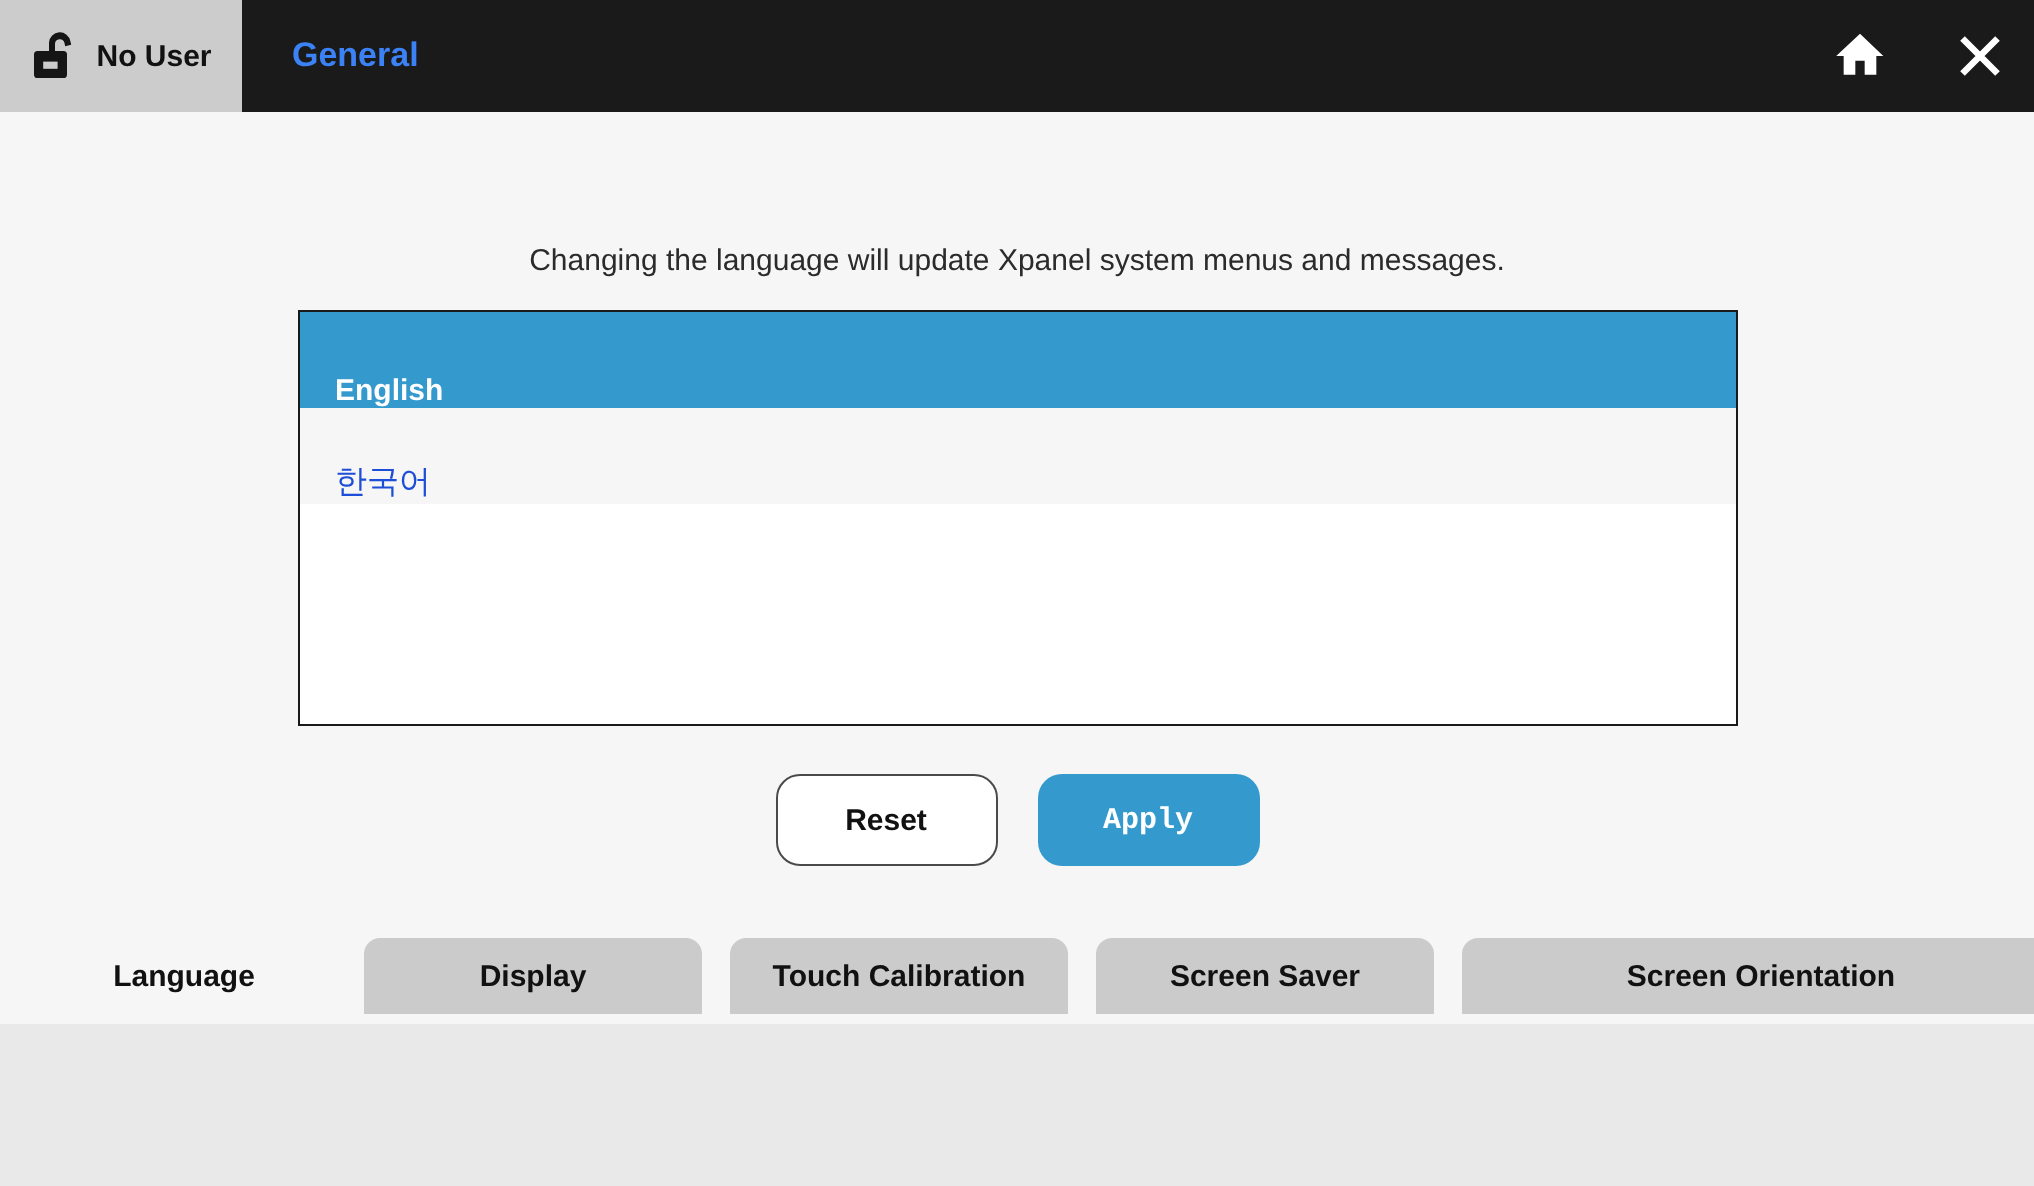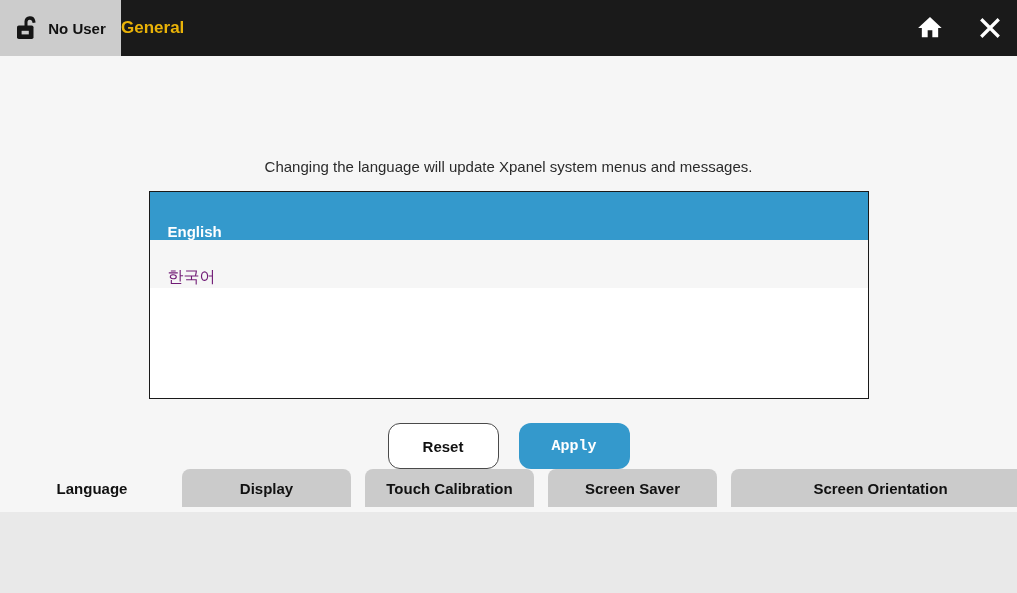--- a/index.html
+++ b/index.html
@@ -29,21 +29,22 @@
     gap: 7px;
     cursor: pointer;
   }
   .user-block .label {
     font-size: 15px;
     font-weight: bold;
     color: #111;
   }
   .topbar-title {
     align-self: center;
-    color: #eab308;
+    margin-left: 25px;
+    color: #3b82f6;
     font-size: 17px;
     font-weight: bold;
   }
   .topbar-icons {
     margin-left: auto;
     display: flex;
     align-items: center;
     gap: 26px;
     padding-right: 10px;
   }
@@ -63,21 +64,21 @@
   .content {
     position: absolute;
     top: 56px;
     left: 0;
     right: 0;
     display: flex;
     flex-direction: column;
     align-items: center;
   }
   .message {
-    margin-top: 102px;
+    margin-top: 66px;
     font-size: 15px;
     color: #2b2b2b;
     text-align: right;
   }
   .listbox {
     margin-top: 16px;
     width: 720px;
     height: 208px;
     background: #ffffff;
     border: 1.5px solid #1a1a1a;
@@ -91,21 +92,21 @@
     font-size: 15px;
     cursor: pointer;
   }
   .list-row.selected {
     background: #3499cc;
     color: #ffffff;
     font-weight: bold;
   }
   .list-row.normal {
     background: #f6f6f6;
-    color: #701a75;
+    color: #1d4ed8;
     font-size: 16px;
   }
   .btn-row {
     margin-top: 24px;
     display: flex;
     gap: 20px;
   }
   .btn {
     width: 111px;
     height: 46px;

